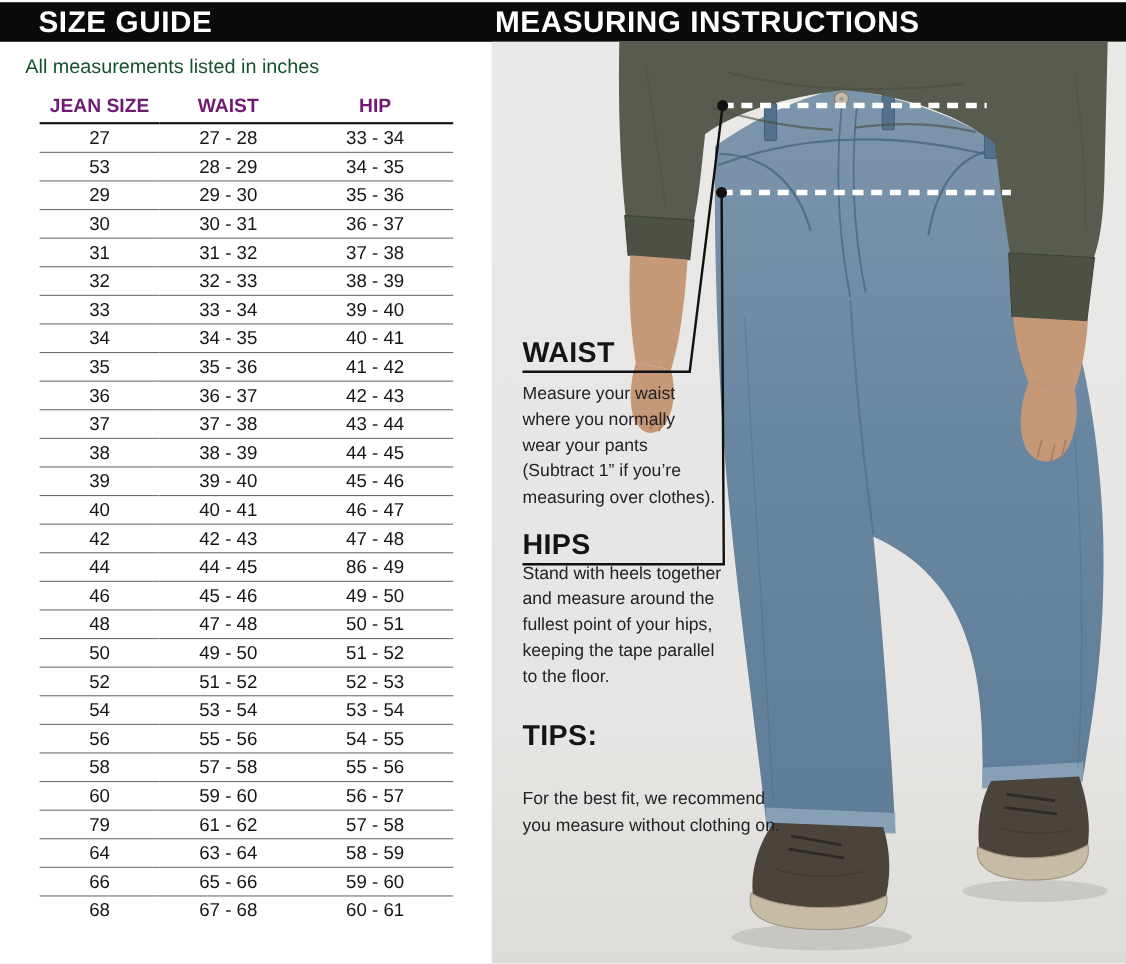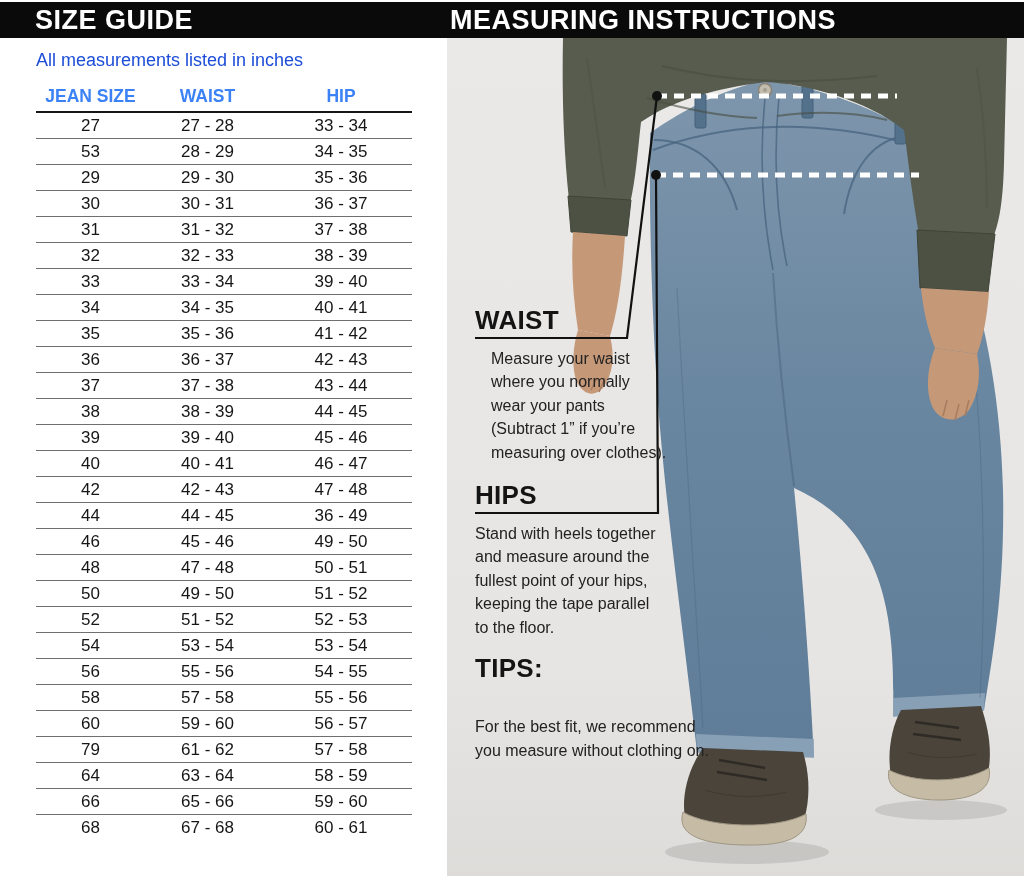--- a/index.html
+++ b/index.html
@@ -14,31 +14,31 @@
     background:#0a0a0a;color:#fff;
   }
   .header-title{
     position:absolute;top:1px;font-size:27px;font-weight:700;letter-spacing:.5px;
     line-height:34px;white-space:nowrap;
   }
   .header-title.left{left:35px;}
   .header-title.right{left:450px;}
   
   .subtitle{
-    position:absolute;left:36px;top:50px;font-size:18px;color:#1d4ed8;
+    position:absolute;left:23px;top:50px;font-size:18px;color:#14532d;
   }
   table.size-table{
     position:absolute;left:36px;top:82px;width:376px;
     border-collapse:collapse;table-layout:fixed;
   }
   table.size-table col.c1{width:109px;}
   table.size-table col.c2{width:125px;}
   table.size-table col.c3{width:142px;}
   table.size-table th{
-    font-size:17.5px;font-weight:700;color:#3b82f6;text-align:center;
+    font-size:17.5px;font-weight:700;color:#701a75;text-align:center;
     height:29px;vertical-align:middle;padding:0;
     border-bottom:2px solid #161616;
   }
   table.size-table td{
     font-size:17px;color:#161616;text-align:center;
     height:25px;vertical-align:middle;padding:0;
   }
   table.size-table tbody tr{border-bottom:1.5px solid #6f6f6f;}
   table.size-table tbody tr:last-child{border-bottom:none;}
   
@@ -49,23 +49,23 @@
   .photo-panel svg{position:absolute;left:0;top:0;}
   .callout{position:absolute;left:28px;color:#1a1a1a;}
   .callout .callout-title{
     font-size:26px;font-weight:700;line-height:1.1;color:#141414;letter-spacing:.3px;
   }
   .callout .callout-body{
     font-size:16px;line-height:23.5px;white-space:pre-line;color:#222;
   }
   .callout .callout-body p{margin:0 0 24px 0;}
   .waist-section{top:268px;}
-  .waist-section .callout-body{margin-top:12px;margin-left:16px;}
+  .waist-section .callout-body{margin-top:12px;}
   .hips-section{top:443px;}
-  .hips-section .callout-body{margin-top:12px;}
+  .hips-section .callout-body{}
   .tips-section{top:616px;}
   .tips-section .callout-body{margin-top:9px;}
 </style>
 </head>
 <body>
 
 <div class="header-bar">
   <span class="header-title right">MEASURING INSTRUCTIONS</span>
   <span class="header-title left">SIZE GUIDE</span>
 </div>
@@ -157,21 +157,21 @@
         <td>46 - 47</td>
       </tr>
       <tr>
         <td>42</td>
         <td>42 - 43</td>
         <td>47 - 48</td>
       </tr>
       <tr>
         <td>44</td>
         <td>44 - 45</td>
-        <td>36 - 49</td>
+        <td>86 - 49</td>
       </tr>
       <tr>
         <td>46</td>
         <td>45 - 46</td>
         <td>49 - 50</td>
       </tr>
       <tr>
         <td>48</td>
         <td>47 - 48</td>
         <td>50 - 51</td>

